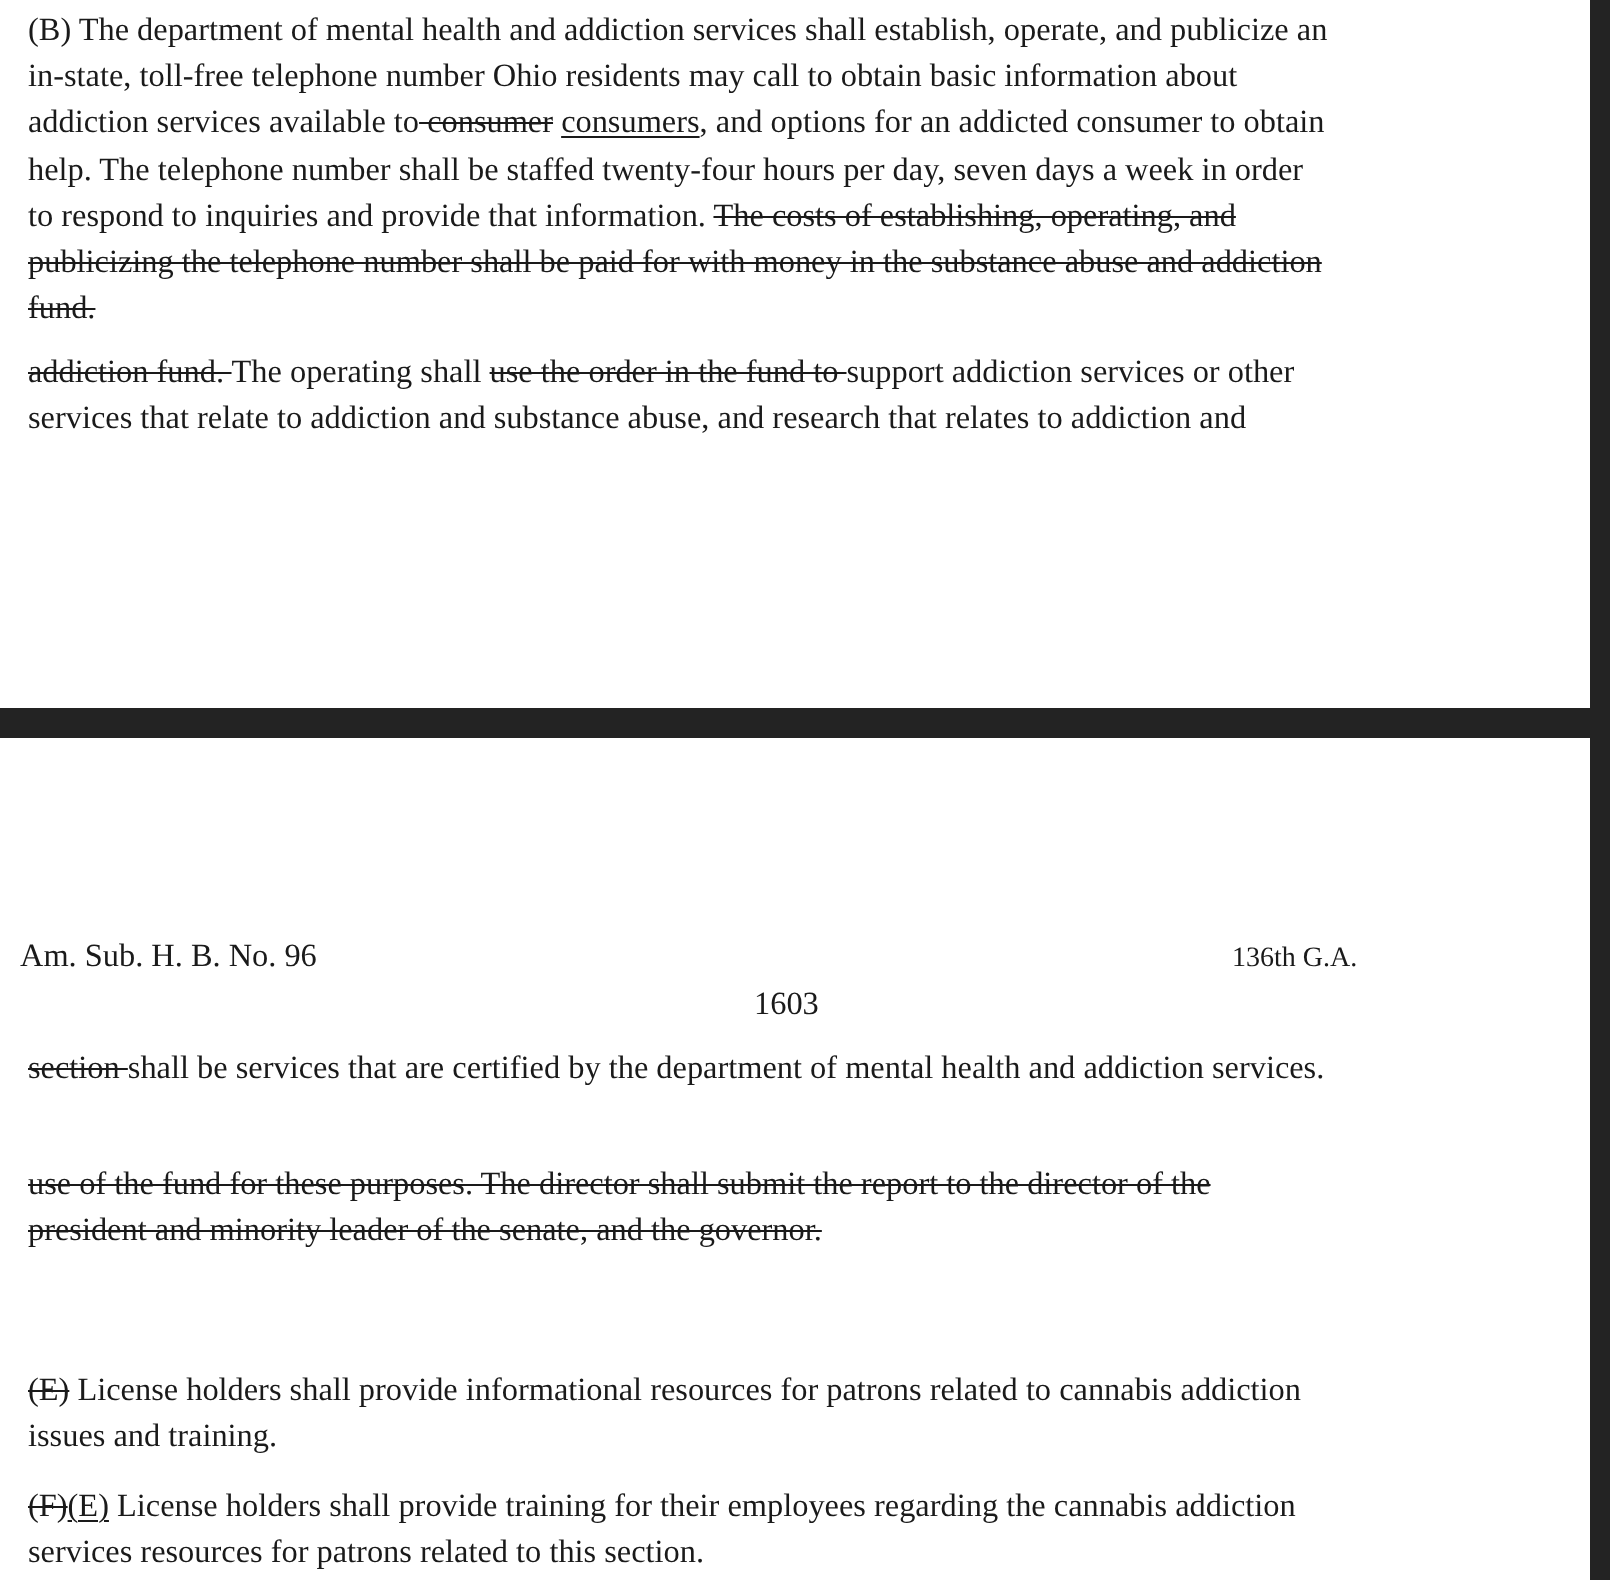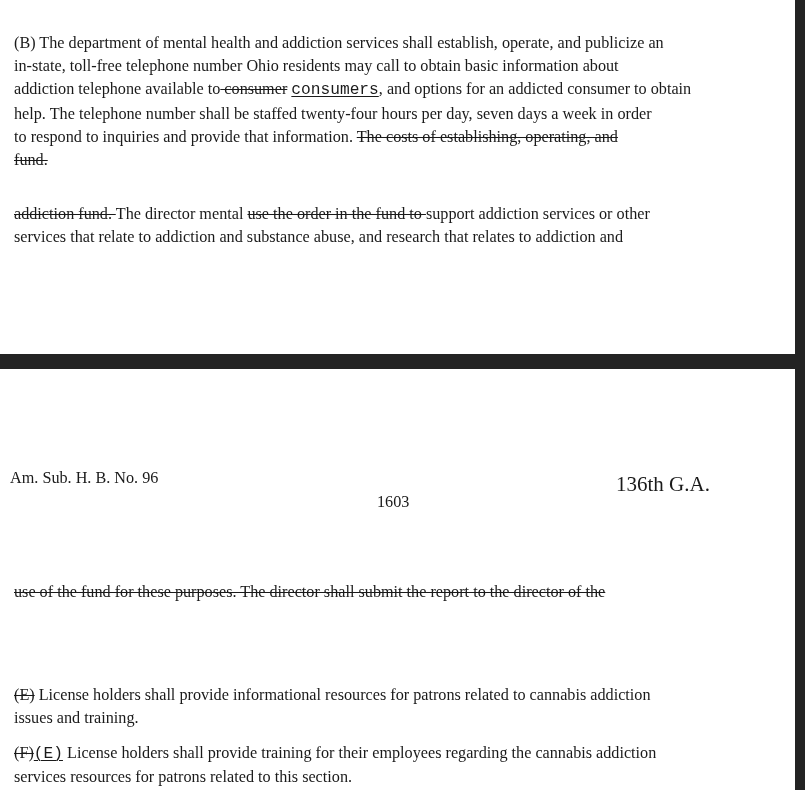--- a/index.html
+++ b/index.html
@@ -3,79 +3,82 @@
 <meta charset="utf-8">
 <style>
   html, body { margin: 0; padding: 0; }
   body {
     width: 805px; height: 790px; overflow: hidden; position: relative;
     background: #ffffff;
     font-family: "Liberation Serif", "DejaVu Serif", serif;
     color: #1a1a1a;
   }
   .page {
-    position: absolute; left: 0; width: 795px; background: #ffffff; margin-top: 28px;
+    position: absolute; left: 0; width: 795px; background: #ffffff;
   }
   #page1 { top: 0; height: 354px; }
   #page2 { top: 369px; height: 421px; }
   .gap-bar {
     position: absolute; left: 0; top: 354px; width: 805px; height: 15px;
     background: #232323;
   }
   .right-strip {
     position: absolute; left: 795px; top: 0; width: 10px; height: 790px;
     background: #232323;
   }
   .para {
     position: absolute; left: 14px; width: 690px;
     font-size: 16.2px; line-height: 23.2px; margin: 0;
   }
   .line { display: block; white-space: nowrap; }
   .del { text-decoration: line-through; text-decoration-thickness: 1px; }
-  .ins { text-decoration: underline; text-decoration-thickness: 1px; text-underline-offset: 2px; font-family: Liberation Mono, monospace; }
+  .ins { text-decoration: underline; text-decoration-thickness: 1px; text-underline-offset: 2px; }
   .hdr-left {
     position: absolute; left: 10px; top: 469px; font-size: 16.2px;
   }
   .hdr-right {
-    position: absolute; left: 616px; top: 472px; font-size: 21px;
+    position: absolute; left: 616px; top: 472px; font-size: 14px;
   }
   .page-num {
     position: absolute; left: 334px; top: 493px; font-size: 16.2px; margin-left: 43px;
   }
 </style>
 </head>
 <body>
 
 <div class="page" id="page1">
   <div class="para" style="top:4px;">
       <span class="line"><span>(B) The department of mental health and addiction services shall establish, operate, and publicize an</span></span>
       <span class="line"><span>in-state, toll-free telephone number Ohio residents may call to obtain basic information about</span></span>
-      <span class="line"><span>addiction telephone available to</span><span class="del"> consumer</span><span> </span><span class="ins">consumers</span><span>, and options for an addicted consumer to obtain</span></span>
+      <span class="line"><span>addiction services available to</span><span class="del"> consumer</span><span> </span><span class="ins">consumers</span><span>, and options for an addicted consumer to obtain</span></span>
       <span class="line"><span>help. The telephone number shall be staffed twenty-four hours per day, seven days a week in order</span></span>
       <span class="line"><span>to respond to inquiries and provide that information. </span><span class="del">The costs of establishing, operating, and </span></span>
+      <span class="line"><span class="del">publicizing the telephone number shall be paid for with money in the substance abuse and addiction </span></span>
       <span class="line"><span class="del">fund.</span></span>
     </div>
   <div class="para" style="top:175px;">
-      <span class="line"><span class="del">addiction fund. </span><span>The director mental </span><span class="del">use the order in the fund to </span><span>support addiction services or other</span></span>
+      <span class="line"><span class="del">addiction fund. </span><span>The operating shall </span><span class="del">use the order in the fund to </span><span>support addiction services or other</span></span>
       <span class="line"><span>services that relate to addiction and substance abuse, and research that relates to addiction and</span></span>
     </div>
 </div>
 
 <div class="gap-bar"></div>
 
 <div class="page" id="page2"></div>
 
 <div class="hdr-left">Am. Sub. H. B. No. 96</div>
 <div class="hdr-right">136th G.A.</div>
 <div class="page-num">1603</div>
 
 <div class="para" style="top:523px;">
+    <span class="line"><span class="del">section </span><span>shall be services that are certified by the department of mental health and addiction services.</span></span>
   </div>
 <div class="para" style="top:581px;">
     <span class="line"><span class="del">use of the fund for these purposes. The director shall submit the report to the director of the </span></span>
+    <span class="line"><span class="del">president and minority leader of the senate, and the governor. </span></span>
   </div>
 <div class="para" style="top:684px;">
     <span class="line"><span class="del">(E)</span><span> License holders shall provide informational resources for patrons related to cannabis addiction</span></span>
     <span class="line"><span>issues and training.</span></span>
   </div>
 <div class="para" style="top:742px;">
     <span class="line"><span class="del">(F)</span><span class="ins">(E)</span><span> License holders shall provide training for their employees regarding the cannabis addiction</span></span>
     <span class="line"><span>services resources for patrons related to this section.</span></span>
   </div>
 

